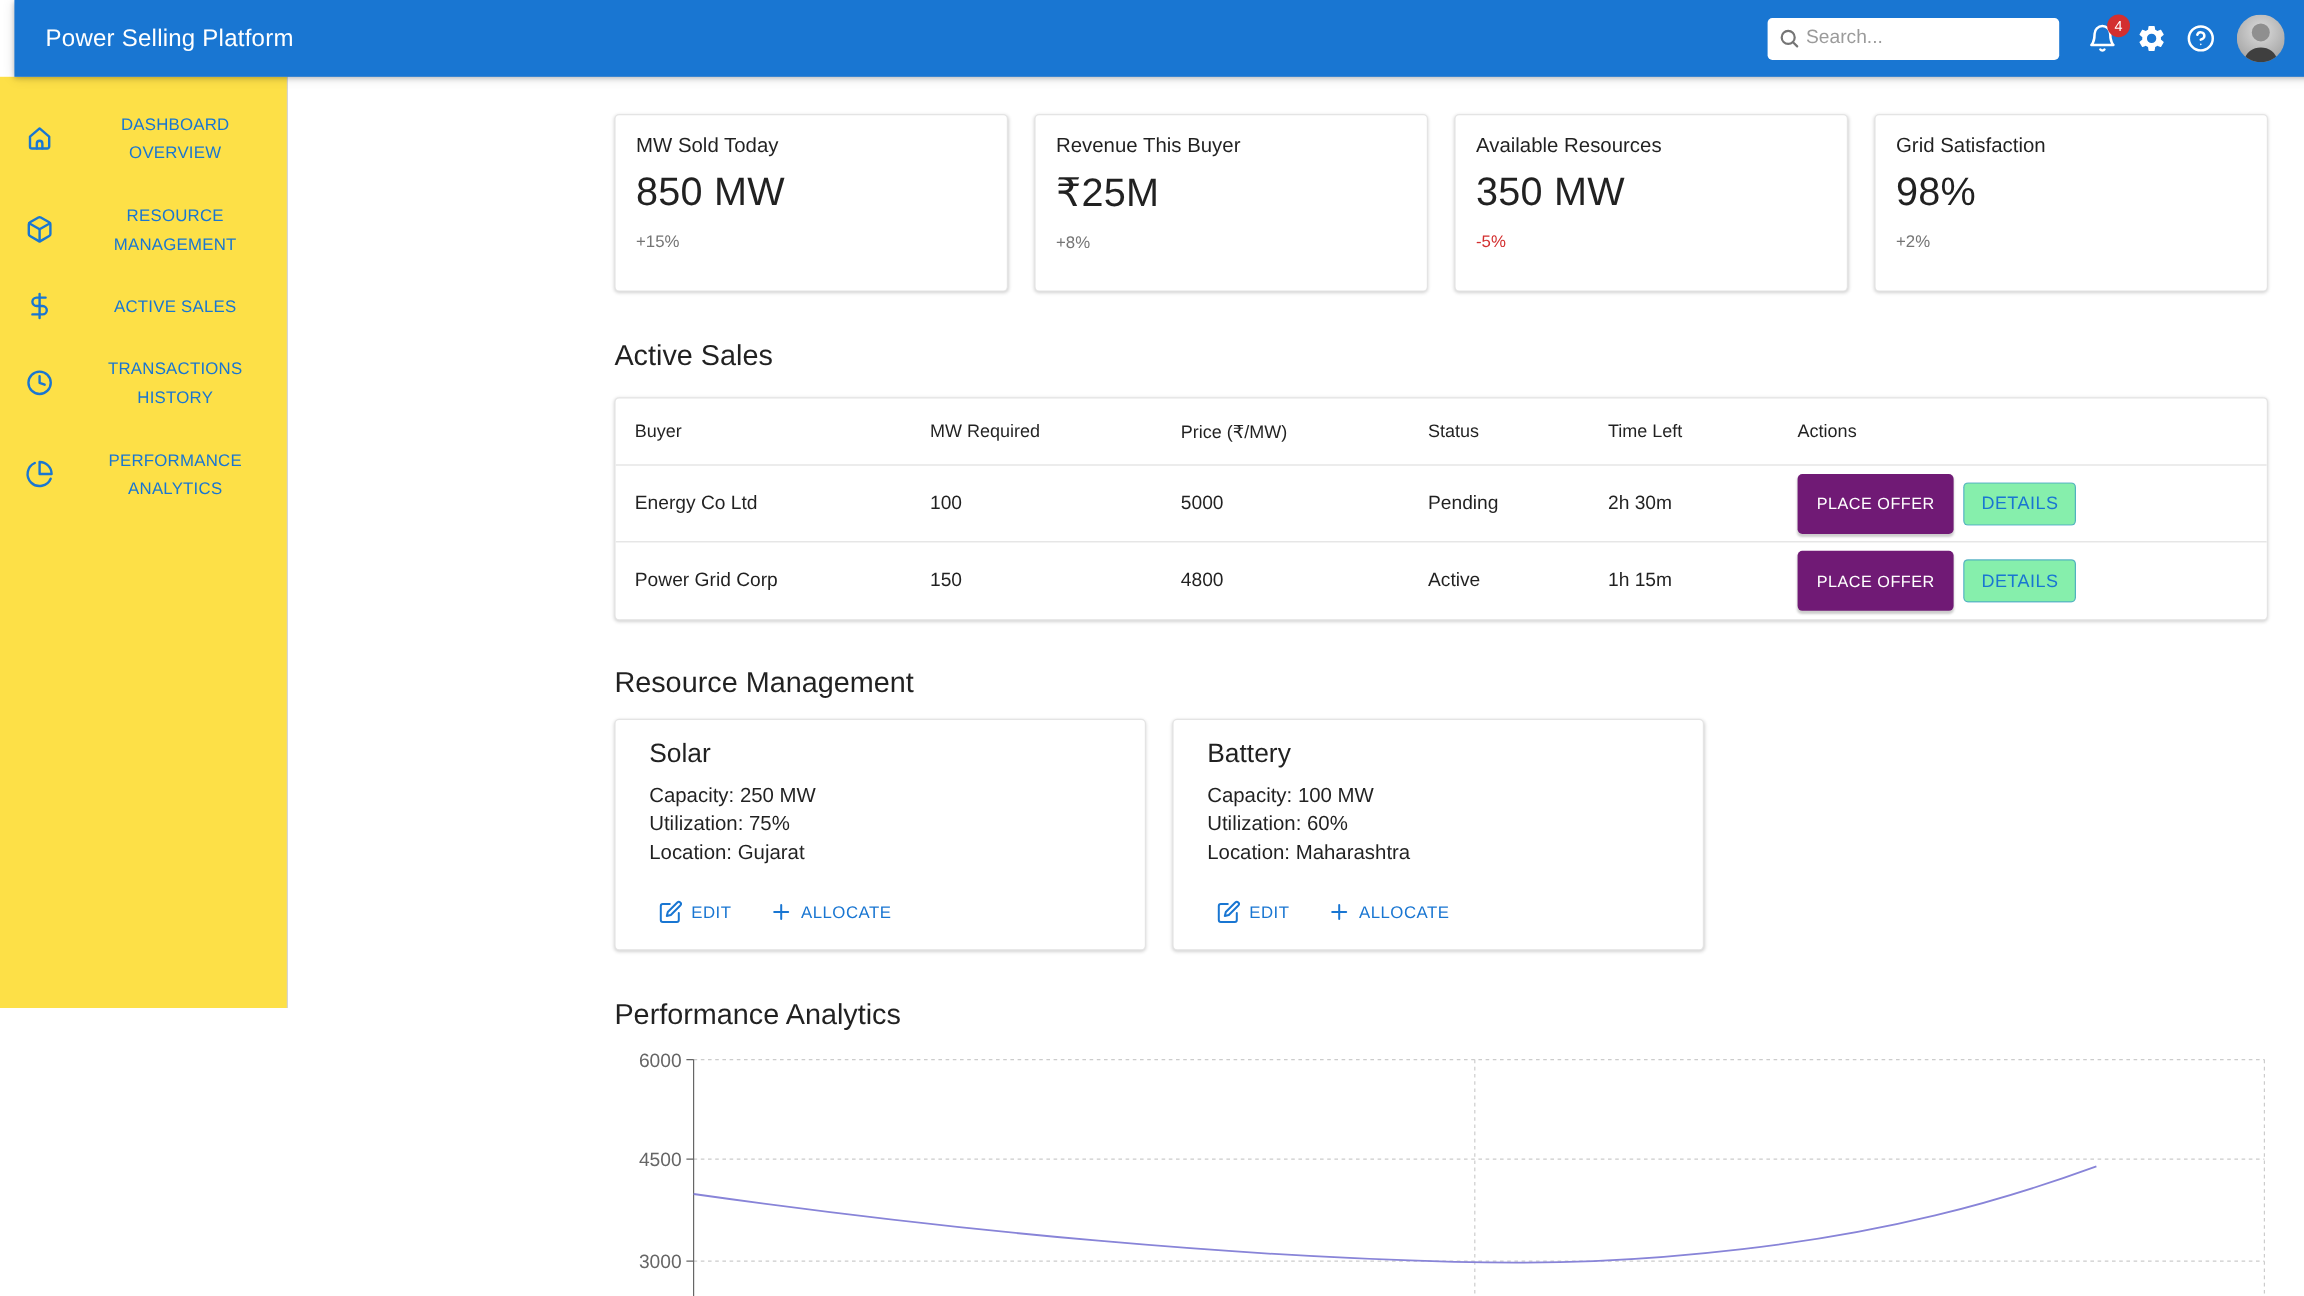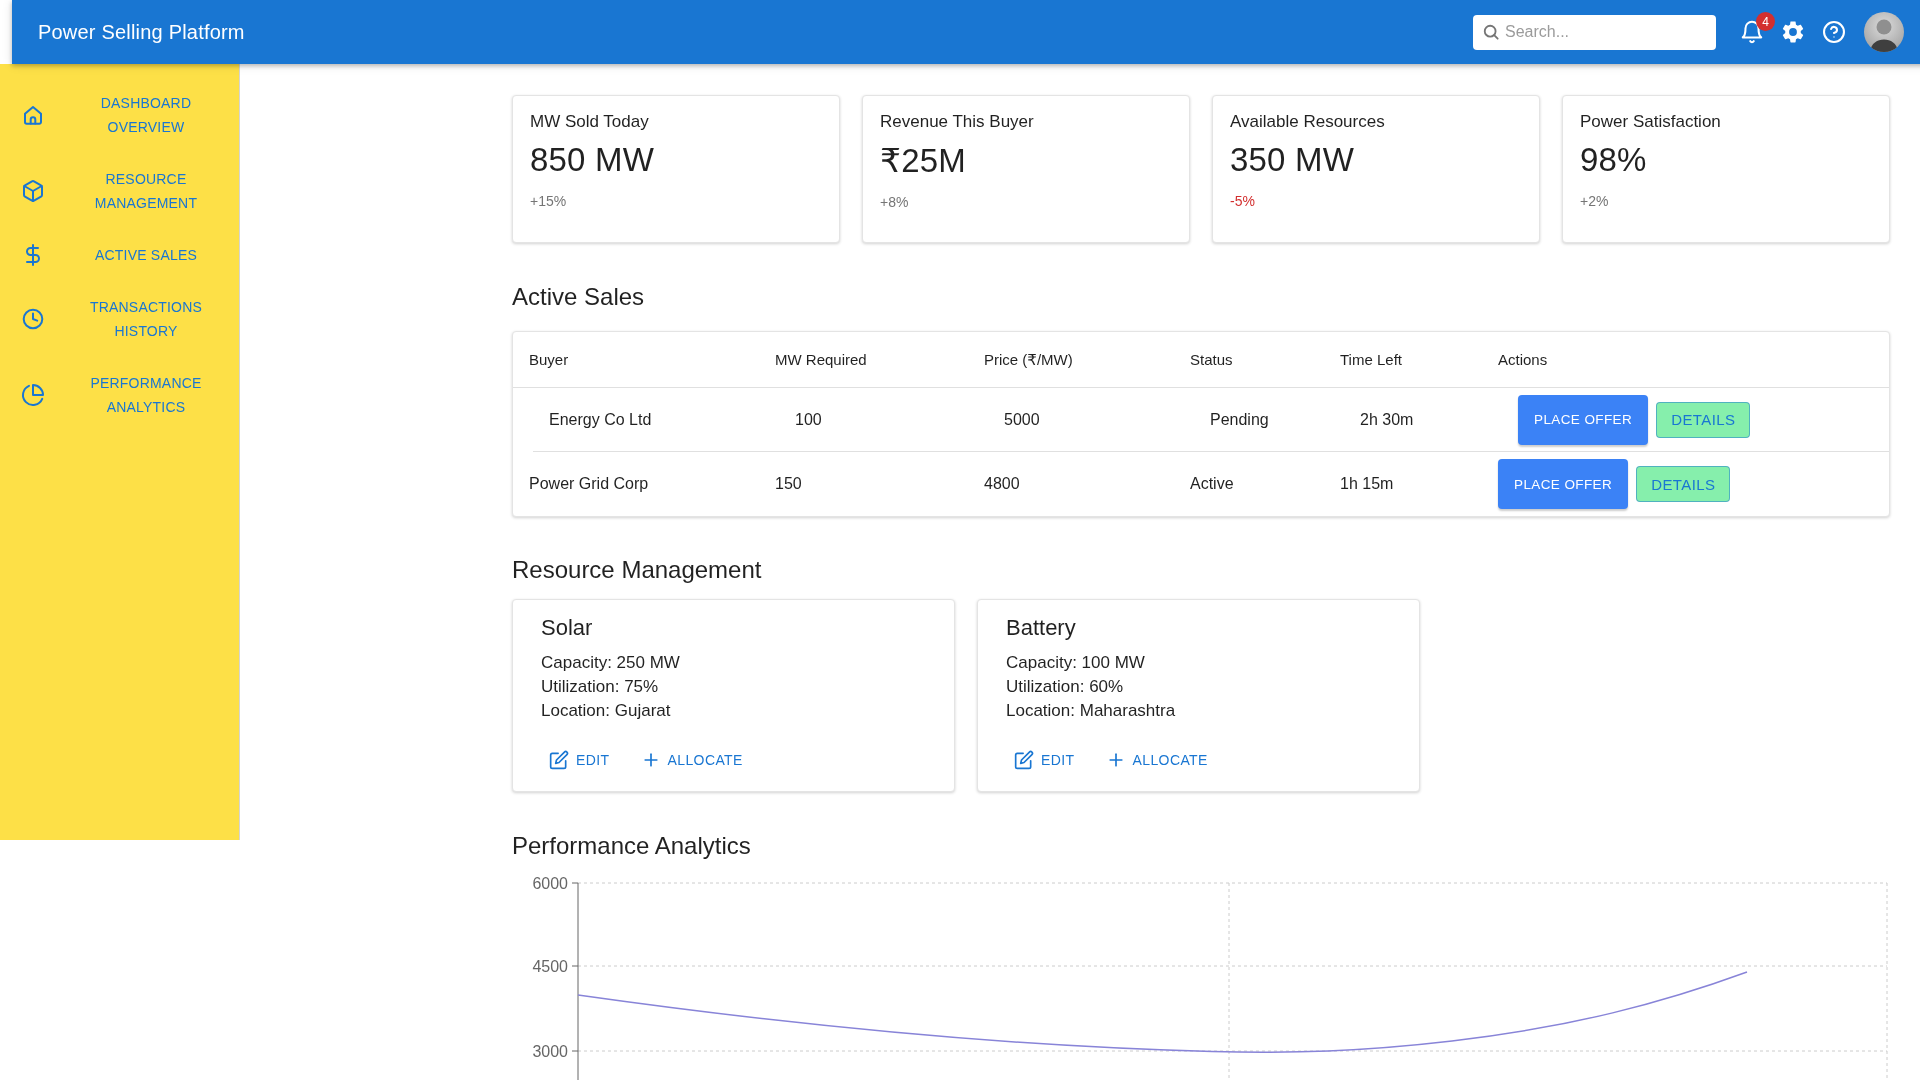--- a/index.html
+++ b/index.html
@@ -55,25 +55,25 @@
   .t-as { margin: 39px 0 20px; }
   .t-rm { margin: 38px 0 15px; }
   .t-pa { margin: 39px 0 13px; }
 
   
   .table-card { overflow: hidden; }
   .t-head, .t-row { display: grid;
     grid-template-columns: 246px 209px 206px 150px 158px 1fr; align-items: center; }
   .t-head { height: 56px; border-bottom: 1px solid #e0e0e0; }
   .t-row { height: 64px; }
-  .t-row.mid { border-bottom: 1px solid #e0e0e0; margin-left: 20px; }
+  .t-row.mid { border-bottom: 1px solid #e0e0e0; }
   .t-head > div { padding: 0 16px; font-size: 15px; font-weight: 500; color: rgba(0,0,0,0.87); }
   .t-row > div { padding: 0 16px; font-size: 16px; color: rgba(0,0,0,0.87); }
   .actions-cell { display: flex; gap: 8px; align-items: center; }
-  .btn-contained { background: #3b82f6; color: #fff; border: none; border-radius: 4px;
+  .btn-contained { background: #701a75; color: #fff; border: none; border-radius: 4px;
     height: 50px; padding: 12px 16px; font-size: 13.5px; font-weight: 500;
     letter-spacing: 0.4px; font-family: inherit; cursor: pointer;
     box-shadow: 0 2px 2px rgba(0,0,0,0.2); }
   .btn-outlined { background: #86efac; color: #1976d2; border: 1px solid rgba(25,118,210,0.5);
     border-radius: 4px; height: 36px; padding: 0 14px; font-size: 15px; font-weight: 500;
     letter-spacing: 0.4px; font-family: inherit; cursor: pointer; }
 
   
   .res-grid { display: grid; grid-template-columns: 443px 443px; gap: 22px; }
   .res-card { height: 193px; padding: 15px 28px; }
@@ -206,21 +206,21 @@
       <div class="stat-title">Revenue This Buyer</div>
       <div class="stat-value">₹25M</div>
       <div class="stat-delta">+8%</div>
     </div>
     <div class="card stat-card">
       <div class="stat-title">Available Resources</div>
       <div class="stat-value">350 MW</div>
       <div class="stat-delta neg">-5%</div>
     </div>
     <div class="card stat-card">
-      <div class="stat-title">Power Satisfaction</div>
+      <div class="stat-title">Grid Satisfaction</div>
       <div class="stat-value">98%</div>
       <div class="stat-delta">+2%</div>
     </div>
   </div>
 
   <h2 class="section-title t-as">Active Sales</h2>
 
   <div class="card table-card">
     <div class="t-head">
       <div>Buyer</div>

